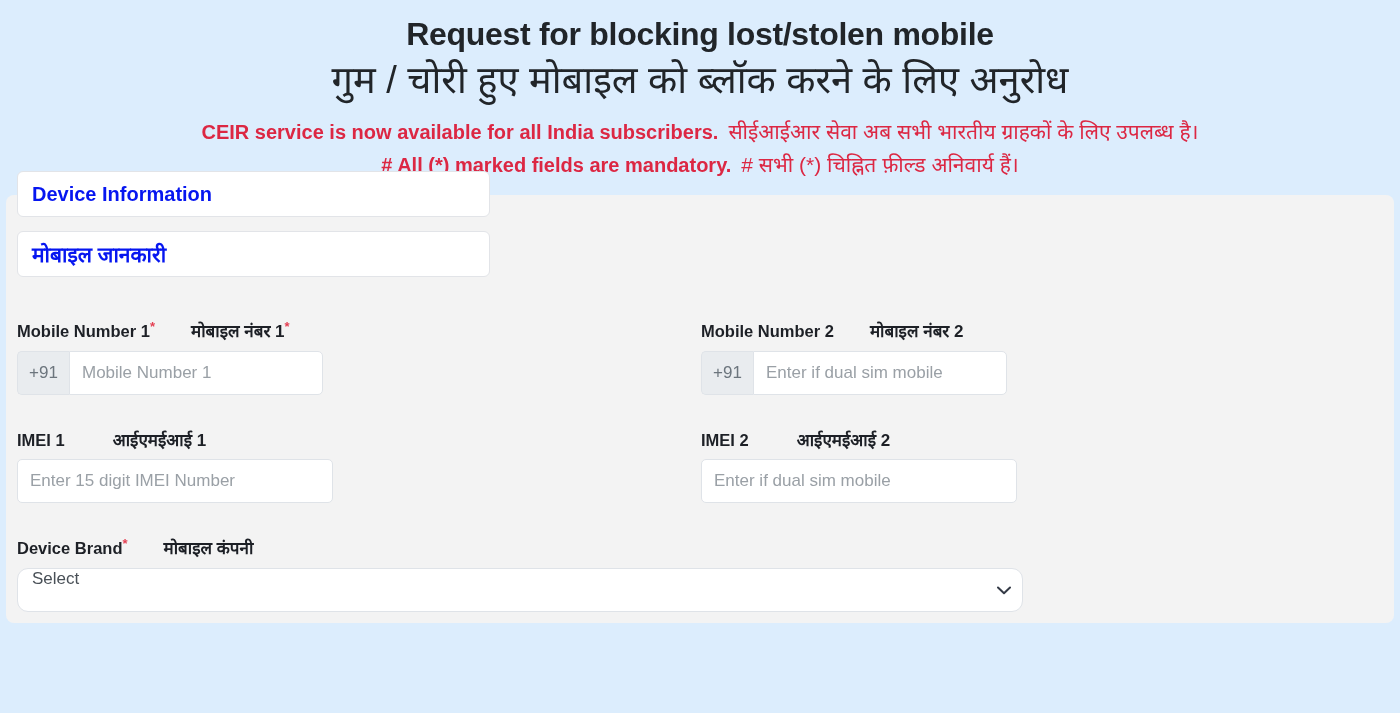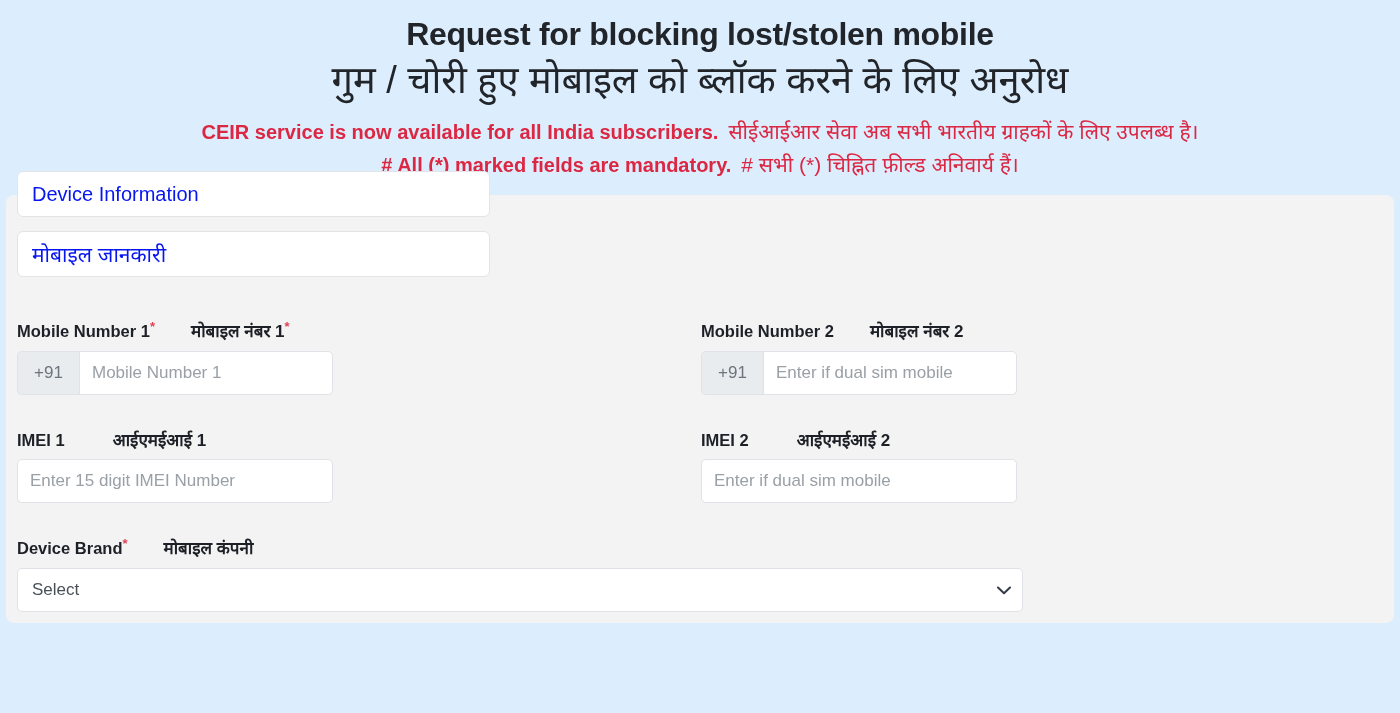--- a/index.html
+++ b/index.html
@@ -68,21 +68,21 @@
   }
   .heading-card {
     background: #ffffff;
     border: 1px solid #e2e4e8;
     border-radius: 6px;
     height: 46px;
     display: flex;
     align-items: center;
     padding: 0 14px;
     color: #0616f0;
-    font-weight: normal;
+    font-weight: bold;
   }
   .heading-card.en { font-size: 20px; }
   .heading-card.hi { font-size: 21px; margin-top: 14px; }
 
   
   .form-grid {
     position: absolute;
     top: 111px;
     left: 11px;
     right: 11px;
@@ -115,21 +115,21 @@
     line-height: 0;
     font-weight: bold;
   }
 
   .input-row { display: flex; align-items: stretch; }
 
   .prefix {
     display: flex;
     align-items: center;
     justify-content: center;
-    width: 62px;
+    width: 52px;
     height: 44px;
     background: #e9ecef;
     border: 1px solid #dfe3e8;
     border-right: none;
     border-radius: 5px 0 0 5px;
     color: #6c757d;
     font-size: 17px;
   }
   .txt-input {
     height: 44px;
@@ -145,27 +145,27 @@
   .txt-input::placeholder { color: #9aa0a6; opacity: 1; }
   .input-row .txt-input { border-radius: 0 5px 5px 0; width: 254px; }
   .field.imei .txt-input { width: 316px; }
 
   .select-wrap { position: relative; width: 1006px; }
   .select-box {
     width: 100%;
     height: 44px;
     border: 1px solid #dfe3e8;
     background: #ffffff;
-    border-radius: 5px;
+    border-radius: 11px;
     padding: 0 34px 0 14px;
     font-size: 17px;
     color: #495057;
     font-family: inherit;
     display: flex;
-    align-items: center;
+    align-items: flex-start;
     cursor: pointer;
   }
   .chevron {
     position: absolute;
     right: 12px;
     top: 50%;
     transform: translateY(-50%);
     pointer-events: none;
     display: block;
   }

